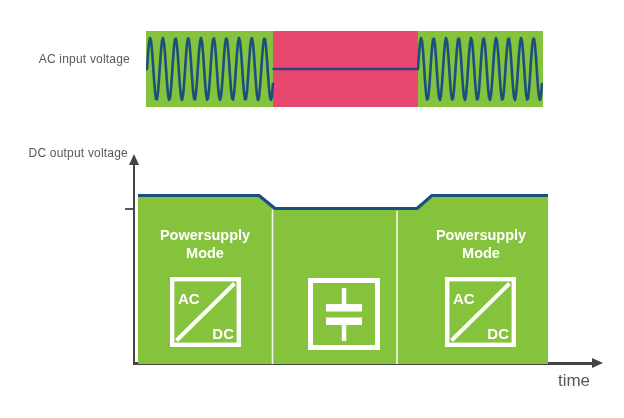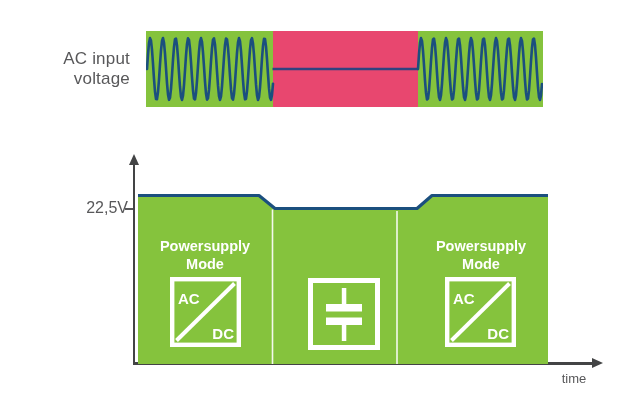--- a/index.html
+++ b/index.html
@@ -2,21 +2,21 @@
 <html style="--green: #85C33D; --pink: #E8476F; --navy: #1B4F7E; --flatnavy: #31427F; --axis: #434445; --label_text: #58585A; --mode_text: #FFFFFF;"><head>
 <meta charset="utf-8">
 <style>
   html,body{margin:0;padding:0;background:#ffffff;}
   .stage{
     position:relative;width:624px;height:418px;background:#fff;
     font-family:"Liberation Sans", sans-serif;overflow:hidden;
   }
   
   .axis-label{
-    position:absolute;color:var(--label_text);font-size:17px;line-height:20px;
+    position:absolute;color:var(--label_text);font-size:12px;line-height:20px;
     text-align:right;letter-spacing:0.2px;
   }
   .tick-label{
     position:absolute;color:var(--label_text);font-size:16px;line-height:16px;
     text-align:right;
   }
   
   .ac-label{left:18px;top:49px;width:112px;}
   .ac-bar{position:absolute;left:146px;top:31px;width:397px;height:76px;}
   .seg-green{fill:var(--green);}
@@ -30,28 +30,28 @@
   .tickmark{position:absolute;left:125px;top:208px;width:9px;height:2.2px;background:var(--label_text);}
   .yaxis{position:absolute;left:133px;top:163px;width:2.2px;height:201px;background:var(--axis);}
   .yarrow{position:absolute;left:129px;top:154px;width:0;height:0;
     border-left:5.5px solid transparent;border-right:5.5px solid transparent;
     border-bottom:11px solid var(--axis);}
   .xaxis{position:absolute;left:133px;top:362px;width:460px;height:2.6px;background:var(--axis);}
   .xarrow{position:absolute;left:592px;top:358px;width:0;height:0;
     border-top:5.7px solid transparent;border-bottom:5.7px solid transparent;
     border-left:11px solid var(--axis);}
   .time-label{position:absolute;left:548px;top:371px;width:52px;text-align:center;
-    color:var(--label_text);font-size:13px;}
+    color:var(--label_text);font-size:17px;}
   .dc-area{position:absolute;left:138px;top:190px;width:410px;height:174px;}
   .dc-fill{fill:var(--green);}
   .dc-line{fill:none;stroke:var(--navy);stroke-width:3.2;stroke-linejoin:round;}
   .divider{stroke:rgba(255,255,255,0.9);stroke-width:1.6;}
   .mode-label{
     position:absolute;top:227px;color:var(--mode_text);font-weight:700;
-    font-size:14.5px;line-height:17.5px;text-align:center;margin-top:11px;
+    font-size:14.5px;line-height:17.5px;text-align:center;
   }
   .mode-1{left:150px;width:110px;}
   .mode-2{left:282px;width:124px;}
   .mode-3{left:426px;width:110px;}
   .icon-box{position:absolute;}
   .icon-acdc-1{left:170px;top:277px;}
   .icon-cap{left:308px;top:278px;}
   .icon-acdc-2{left:445px;top:277px;}
   .icon-stroke{fill:none;stroke:#ffffff;}
   .icon-fill{fill:#ffffff;}
@@ -68,21 +68,21 @@
     <svg width="397" height="76" viewBox="0 0 397 76">
       <rect class="seg-green" x="0" y="0" width="127" height="76"></rect>
       <rect class="seg-pink" x="127" y="0" width="145" height="76"></rect>
       <rect class="seg-green" x="272" y="0" width="125" height="76"></rect>
       <path id="wave-left" class="wave" d="M 1 38.00 L 2 23.28 L 3 12.09 L 4 7.12 L 5 9.55 L 6 18.80 L 7 32.66 L 8 47.80 L 9 60.59 L 10 67.96 L 11 68.15 L 12 61.11 L 13 48.52 L 14 33.42 L 15 19.41 L 16 9.86 L 17 7.06 L 18 11.68 L 19 22.61 L 20 37.23 L 21 52.04 L 22 63.48 L 23 68.81 L 24 66.75 L 25 57.80 L 26 44.09 L 27 28.93 L 28 15.94 L 29 8.25 L 30 7.68 L 31 14.39 L 32 26.76 L 33 41.82 L 34 55.97 L 35 65.81 L 36 68.98 L 37 64.72 L 38 54.05 L 39 39.53 L 40 24.65 L 41 12.97 L 42 7.29 L 43 8.97 L 44 17.62 L 45 31.16 L 46 46.33 L 47 59.51 L 48 67.53 L 49 68.47 L 50 62.10 L 51 49.95 L 52 34.94 L 53 20.66 L 54 10.54 L 55 7.00 L 56 10.90 L 57 21.30 L 58 35.70 L 59 50.66 L 60 62.57 L 61 68.60 L 62 67.29 L 63 58.95 L 64 45.59 L 65 30.41 L 66 17.05 L 67 8.71 L 68 7.40 L 69 13.43 L 70 25.34 L 71 40.30 L 72 54.70 L 73 65.10 L 74 69.00 L 75 65.46 L 76 55.34 L 77 41.06 L 78 26.05 L 79 13.90 L 80 7.53 L 81 8.47 L 82 16.49 L 83 29.67 L 84 44.84 L 85 58.38 L 86 67.03 L 87 68.71 L 88 63.03 L 89 51.35 L 90 36.47 L 91 21.95 L 92 11.28 L 93 7.02 L 94 10.19 L 95 20.03 L 96 34.18 L 97 49.24 L 98 61.61 L 99 68.32 L 100 67.75 L 101 60.06 L 102 47.07 L 103 31.91 L 104 18.20 L 105 9.25 L 106 7.19 L 107 12.52 L 108 23.96 L 109 38.77 L 110 53.39 L 111 64.32 L 112 68.94 L 113 66.14 L 114 56.59 L 115 42.58 L 116 27.48 L 117 14.89 L 118 7.85 L 119 8.04 L 120 15.41 L 121 28.20 L 122 43.34 L 123 57.20 L 124 66.45 L 125 68.88 L 126 63.91 L 127 52.72"></path>
       <line class="flatline" x1="126.5" y1="38" x2="272.5" y2="38"></line>
       <path id="wave-right" class="wave" d="M 272 38.00 L 273 23.07 L 274 11.83 L 275 7.06 L 276 9.95 L 277 19.78 L 278 34.11 L 279 49.41 L 280 61.89 L 281 68.45 L 282 67.48 L 283 59.22 L 284 45.71 L 285 30.29 L 286 16.78 L 287 8.52 L 288 7.55 L 289 14.11 L 290 26.59 L 291 41.89 L 292 56.22 L 293 66.05 L 294 68.94 L 295 64.17 L 296 52.93 L 297 38.00 L 298 23.07 L 299 11.83 L 300 7.06 L 301 9.95 L 302 19.78 L 303 34.11 L 304 49.41 L 305 61.89 L 306 68.45 L 307 67.48 L 308 59.22 L 309 45.71 L 310 30.29 L 311 16.78 L 312 8.52 L 313 7.55 L 314 14.11 L 315 26.59 L 316 41.89 L 317 56.22 L 318 66.05 L 319 68.94 L 320 64.17 L 321 52.93 L 322 38.00 L 323 23.07 L 324 11.83 L 325 7.06 L 326 9.95 L 327 19.78 L 328 34.11 L 329 49.41 L 330 61.89 L 331 68.45 L 332 67.48 L 333 59.22 L 334 45.71 L 335 30.29 L 336 16.78 L 337 8.52 L 338 7.55 L 339 14.11 L 340 26.59 L 341 41.89 L 342 56.22 L 343 66.05 L 344 68.94 L 345 64.17 L 346 52.93 L 347 38.00 L 348 23.07 L 349 11.83 L 350 7.06 L 351 9.95 L 352 19.78 L 353 34.11 L 354 49.41 L 355 61.89 L 356 68.45 L 357 67.48 L 358 59.22 L 359 45.71 L 360 30.29 L 361 16.78 L 362 8.52 L 363 7.55 L 364 14.11 L 365 26.59 L 366 41.89 L 367 56.22 L 368 66.05 L 369 68.94 L 370 64.17 L 371 52.93 L 372 38.00 L 373 23.07 L 374 11.83 L 375 7.06 L 376 9.95 L 377 19.78 L 378 34.11 L 379 49.41 L 380 61.89 L 381 68.45 L 382 67.48 L 383 59.22 L 384 45.71 L 385 30.29 L 386 16.78 L 387 8.52 L 388 7.55 L 389 14.11 L 390 26.59 L 391 41.89 L 392 56.22 L 393 66.05 L 394 68.94 L 395 64.17 L 396 52.93"></path>
     </svg>
   </div>
 
-  <div class="tick-label lbl-225v">22,5V</div>
+  <div class="axis-label dc-label">DC output voltage</div>
   <div class="tickmark"></div>
 
   <div class="yarrow"></div>
   <div class="yaxis"></div>
   <div class="xaxis"></div>
   <div class="xarrow"></div>
   <div class="time-label">time</div>
 
   <div class="dc-area">
     <svg width="410" height="174" viewBox="0 0 410 174">

